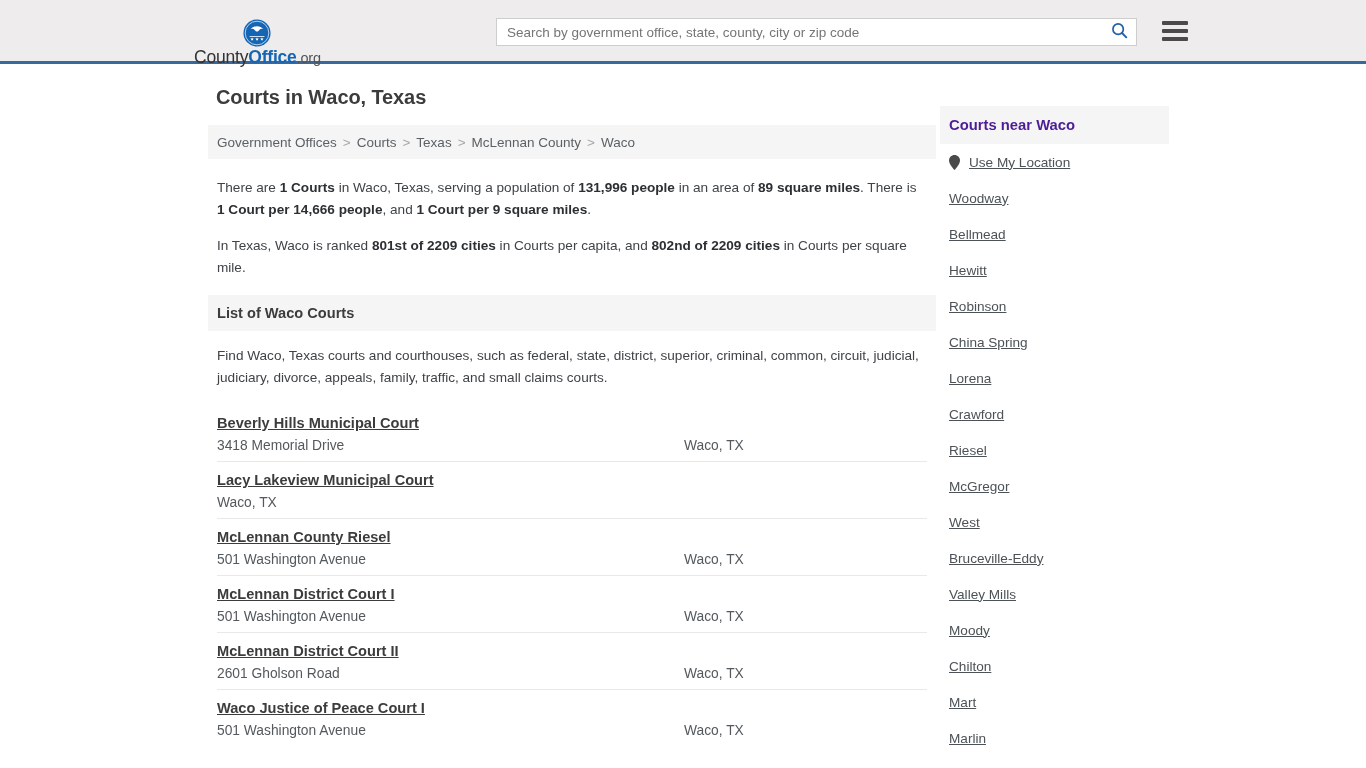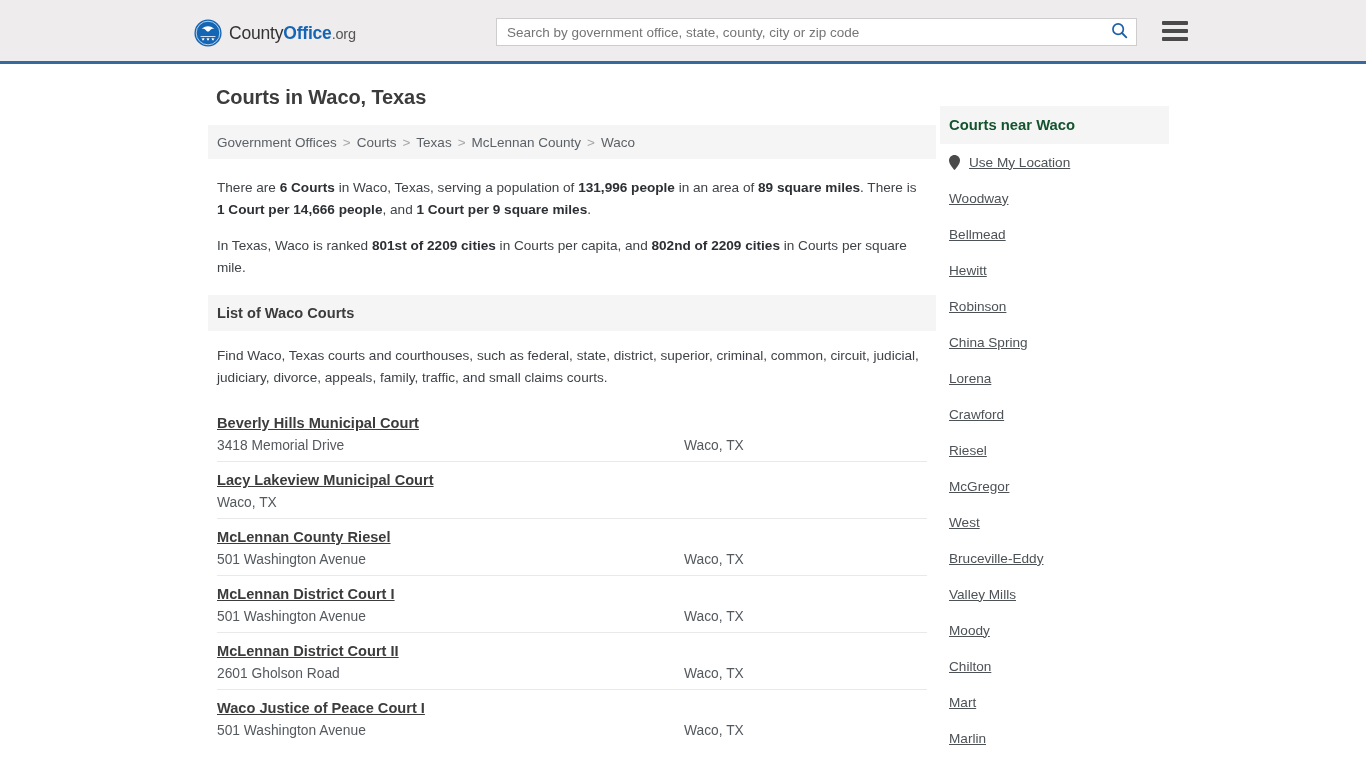--- a/index.html
+++ b/index.html
@@ -15,21 +15,21 @@
   .site-header {
     position: relative;
     width: 1366px;
     height: 64px;
     background: #eeecec;
     border-bottom: 3px solid #37699e;
   }
   .logo-wrap {
     position: absolute;
     left: 194px; top: 19px;
-    display: flex; align-items: center; gap: 7px;
+    display: flex; align-items: center;  flex-direction: column;
   }
   .logo-mark { width: 28px; height: 28px; display: block; }
   .logo-text {
     font-size: 17.5px;
     letter-spacing: -0.2px;
     color: #2b2b2b;
     white-space: nowrap;
   }
   .logo-text .b { color: #1565b5; font-weight: bold; }
   .logo-text .n { font-weight: normal; color: #333; }
@@ -165,21 +165,21 @@
   .court-city { }
 
   
   .side-head {
     background: #f5f5f5;
     height: 38px;
     display: flex; align-items: center;
     padding: 0 9px;
     font-size: 14.8px;
     font-weight: bold;
-    color: #14532d;
+    color: #4c1d95;
     text-align: right;
   }
   .side-list { padding: 0 9px; }
   .side-item {
     height: 36px;
     display: flex; align-items: center;
     font-size: 13.6px;
   }
   .side-item a {
     color: #4d5256;
@@ -245,21 +245,21 @@
         <a>Courts</a>
         <span class="sep">&gt;</span>
         <a>Texas</a>
         <span class="sep">&gt;</span>
         <a>McLennan County</a>
         <span class="sep">&gt;</span>
         <a>Waco</a>
       </nav>
 
     <div id="intro-section">
-        <p class="intro"><span>There are </span><b>6 Courts</b><span> in Waco, Texas, serving a population of </span><b>131,996 people</b><span> in an area of </span><b>89 square miles</b><span>. There is </span><b>1 Court per 14,666 people</b><span>, and </span><b>1 Court per 9 square miles</b><span>.</span></p>
+        <p class="intro"><span>There are </span><b>1 Courts</b><span> in Waco, Texas, serving a population of </span><b>131,996 people</b><span> in an area of </span><b>89 square miles</b><span>. There is </span><b>1 Court per 14,666 people</b><span>, and </span><b>1 Court per 9 square miles</b><span>.</span></p>
         <p class="intro"><span>In Texas, Waco is ranked </span><b>801st of 2209 cities</b><span> in Courts per capita, and </span><b>802nd of 2209 cities</b><span> in Courts per square mile.</span></p>
       </div>
 
     <div class="section-head">List of Waco Courts</div>
 
     <p class="section-desc">Find Waco, Texas courts and courthouses, such as federal, state, district, superior, criminal, common, circuit, judicial, judiciary, divorce, appeals, family, traffic, and small claims courts.</p>
 
     <div class="listing" id="courts-list">
         <div class="court-row"><a class="court-name">Beverly Hills Municipal Court</a><div class="court-line">
             <span class="court-addr">3418 Memorial Drive</span>

